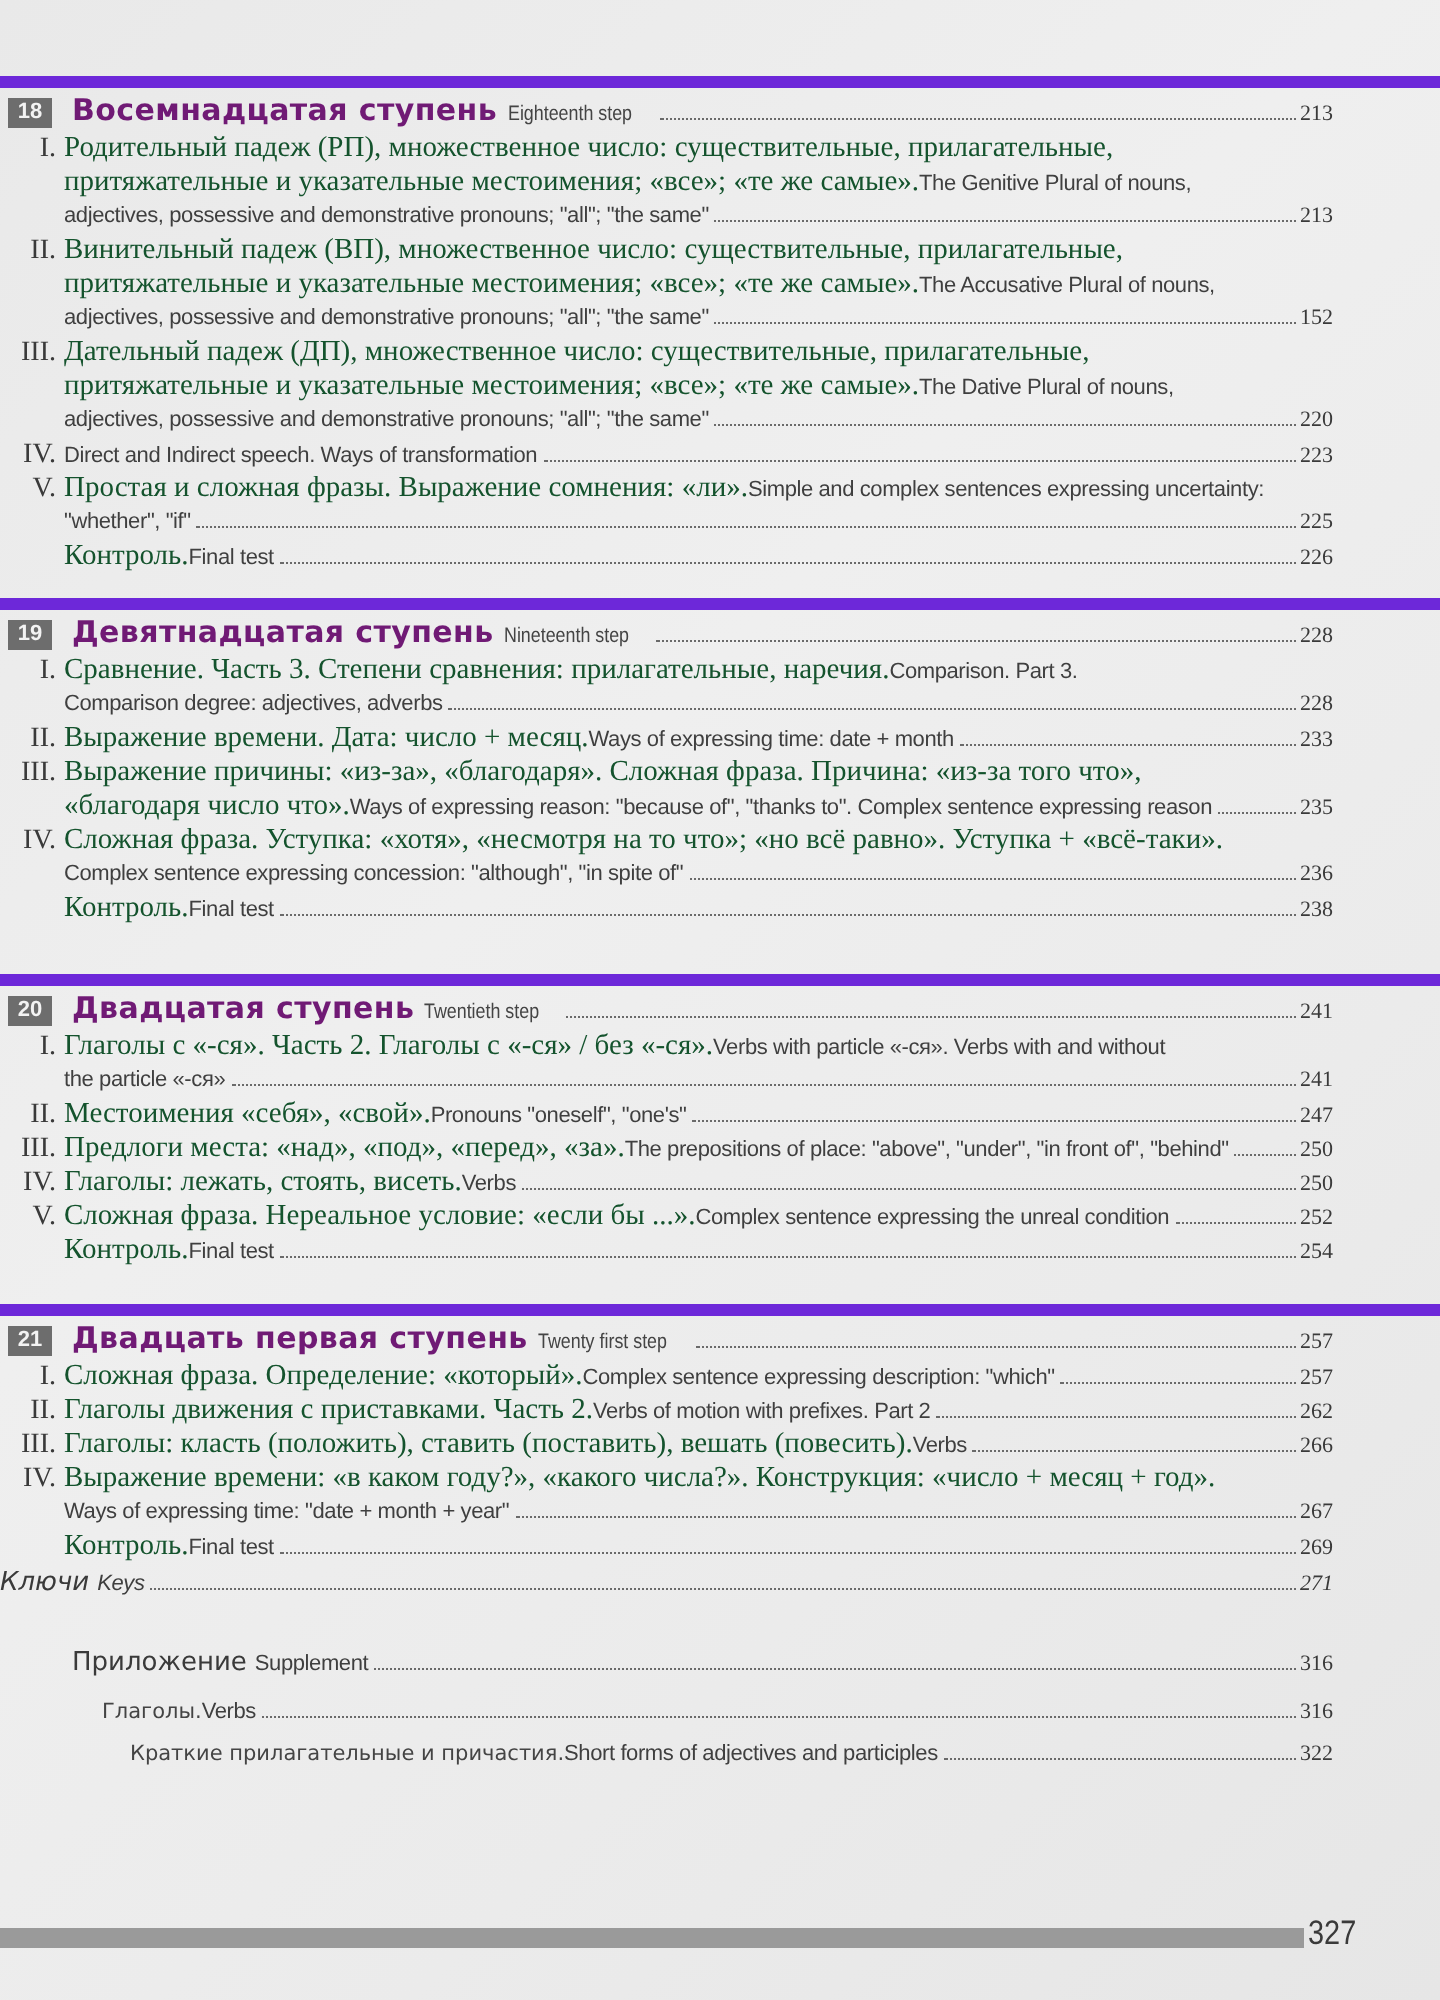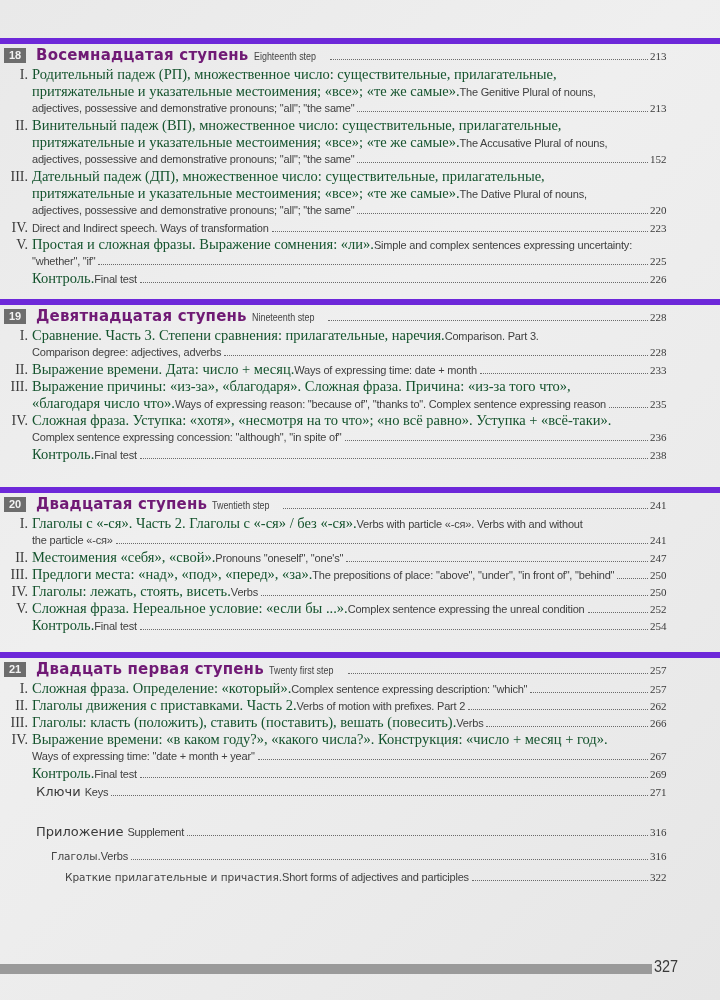--- a/index.html
+++ b/index.html
@@ -376,21 +376,21 @@
             <span class="ru">Контроль.</span>
             <span class="en"> Final test</span>
             <span class="dots"></span>
           </span>
           <span class="pg">269</span>
         </div>
     </div>
   </div>
 
   <div class="chapter" style="top:784px;">
-    <div class="row app-head" style="padding-left:36px;">
+    <div class="row app-head" style="font-style:italic;">
       <span class="txt">
           <span class="app-ru">Ключи</span>
           <span class="en" style="margin-left:4px;">Keys</span>
           <span class="dots"></span>
         </span>
         <span class="pg">271</span>
     </div>
     <div style="height:18px;"></div>
     <div class="row app-head" style="padding-left:36px;">
       <span class="txt">

